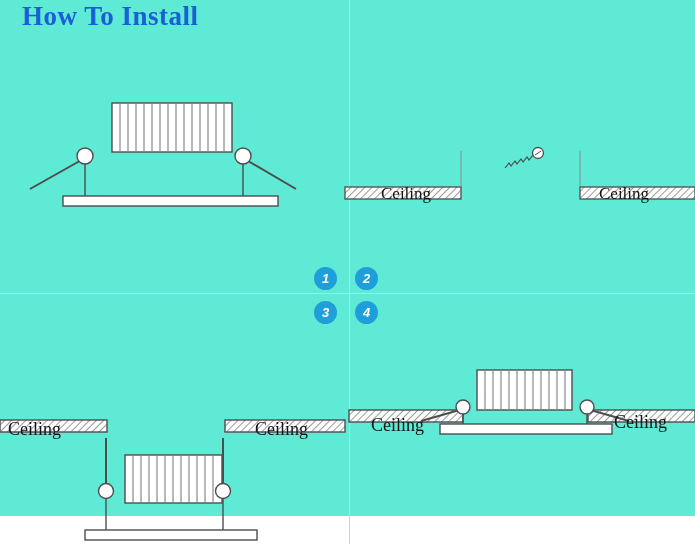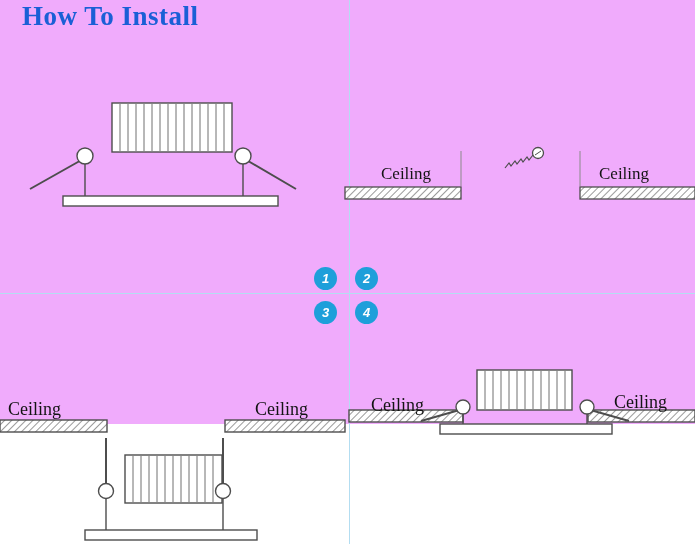--- a/index.html
+++ b/index.html
@@ -2,31 +2,31 @@
 <html><head>
 <meta charset="utf-8">
 <style>
   * { margin: 0; padding: 0; box-sizing: border-box; }
   html, body { background: #ffffff; }
   body {
     width: 695px; height: 544px;
     position: relative; overflow: hidden;
     font-family: "Liberation Serif", serif;
   }
-  .canvas { position: absolute; inset: 0; width: 695px; height: 424px; background: #f0abfc; }
+  .canvas { position: absolute; inset: 0; width: 695px; height: 516px; background: #5eead4; }
   svg.diagram { position: absolute; left: 0; top: 0; display: block; }
   .title {
     position: absolute; left: 22px; top: 1px;
     font-family: "Liberation Serif", serif;
     font-size: 27px; font-weight: bold; color: #1a5fd6;
     letter-spacing: 0.5px; white-space: nowrap;
   }
   .ceil {
     position: absolute; font-family: "Liberation Serif", serif;
-    font-size: 18px; color: #141414; white-space: nowrap;
+    font-size: 18px; color: #141414; white-space: nowrap; margin-top: 20px;
   }
   .q2l { left: 381px; top: 164px; font-size: 17px; }
   .q2r { left: 599px; top: 164px; font-size: 17px; }
   .q3l { left: 8px;   top: 399px; }
   .q3r { left: 255px; top: 399px; }
   .q4l { left: 371px; top: 395px; }
   .q4r { left: 614px; top: 392px; }
   .badge {
     position: absolute; width: 23px; height: 23px; border-radius: 50%;
     background: #1e9fda; color: #ffffff;

